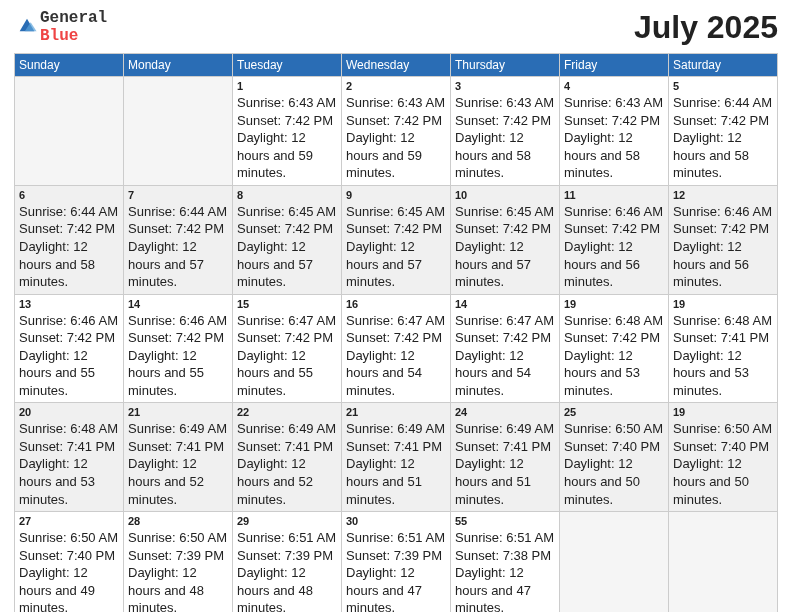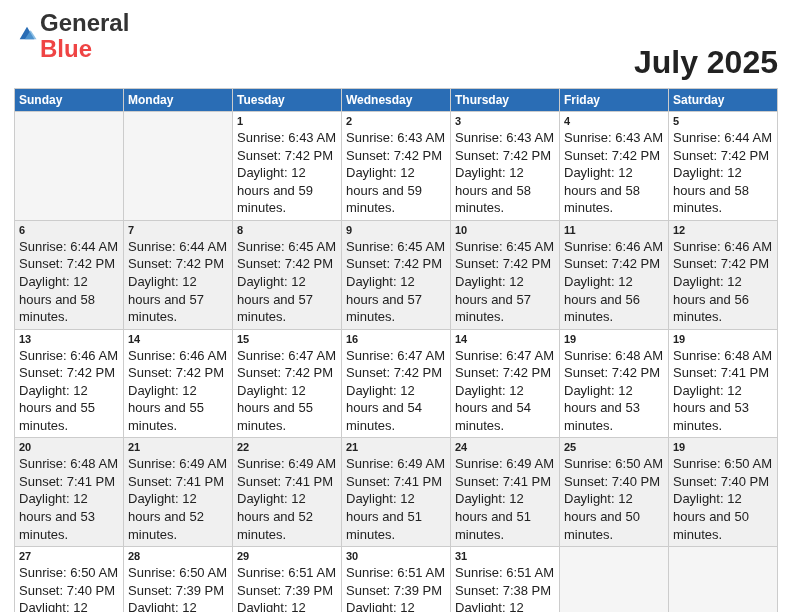--- a/index.html
+++ b/index.html
@@ -22,55 +22,55 @@
       justify-content: space-between;
       align-items: flex-start;
       margin-bottom: 8px;
     }
     .logo {
       display: flex;
       align-items: center;
       gap: 2px;
     }
     .logo-text {
-      font-size: 24px;
+      font-size: 16px;
       font-weight: bold;
       line-height: 1.1;
+      font-family: Liberation Mono, monospace;
     }
     .logo-general { color: #333; }
     .logo-blue { color: #ef4444; }
     .logo-icon {
       width: 22px;
       height: 22px;
       margin-left: 2px;
     }
     .title-block {
       text-align: center;
-      margin-top: 35px;
     }
     .title-month {
       font-size: 32px;
       font-weight: bold;
       color: #222;
       line-height: 1.1;
     }
     .title-location {
       font-size: 14px;
       color: #444;
     }
     .calendar {
       width: 100%;
       border-collapse: collapse;
       flex: 1;
     }
     .calendar th {
       background: #2a6db5;
       color: #fff;
       font-size: 12px;
-      font-weight: bold;
+      font-weight: normal;
       padding: 4px 4px;
       text-align: left;
       border: 1px solid #ccc;
     }
     .calendar td {
       vertical-align: top;
       border: 1px solid #ccc;
       padding: 3px 4px;
       font-size: 9.5px;
       color: #222;
@@ -258,21 +258,21 @@
           </td>
           <td>
             <span class="day-num">29</span>
             <div class="day-info">Sunrise: 6:51 AM<br>Sunset: 7:39 PM<br>Daylight: 12 hours and 48 minutes.</div>
           </td>
           <td>
             <span class="day-num">30</span>
             <div class="day-info">Sunrise: 6:51 AM<br>Sunset: 7:39 PM<br>Daylight: 12 hours and 47 minutes.</div>
           </td>
           <td>
-            <span class="day-num">31</span>
+            <span class="day-num">55</span>
             <div class="day-info">Sunrise: 6:51 AM<br>Sunset: 7:38 PM<br>Daylight: 12 hours and 47 minutes.</div>
           </td>
           <td class="empty"></td>
           <td class="empty"></td>
         </tr>
       </tbody>
   </table>
 </div>
 
 </body></html>

